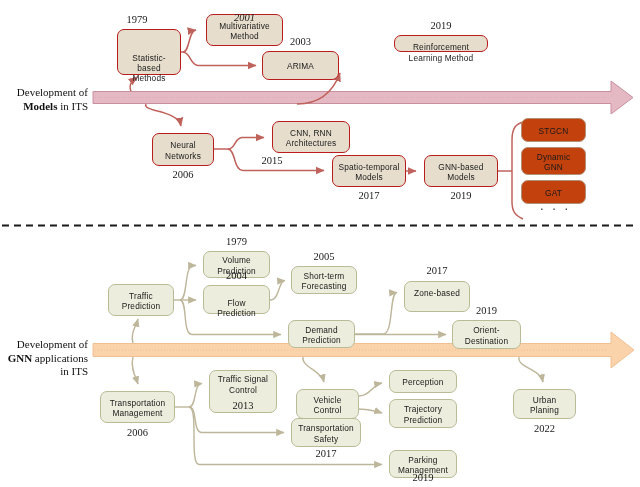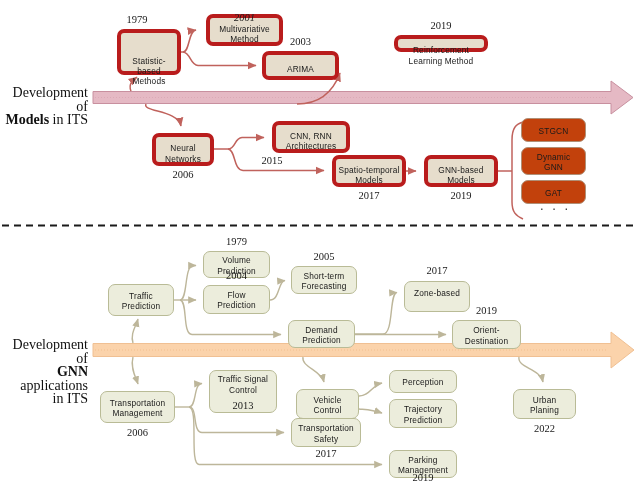--- a/index.html
+++ b/index.html
@@ -3,26 +3,26 @@
 <meta charset="utf-8">
 <style>
   html,body{margin:0;padding:0;background:#ffffff;}
   body{width:640px;height:487px;position:relative;overflow:hidden;
        font-family:"Liberation Sans",sans-serif;}
   #stage{position:absolute;left:0;top:0;width:640px;height:487px;}
   svg.layer{position:absolute;left:0;top:0;width:640px;height:487px;}
   .node{position:absolute;box-sizing:border-box;display:flex;align-items:center;
         justify-content:center;text-align:center;border-radius:7px;
         font-size:8.3px;line-height:10.2px;color:#1a1a1a;letter-spacing:.02em;}
-  .node.top{background:#e6ddcc;border:4px solid #b91c1c;}
+  .node.top{background:#e6ddcc;border:1px solid #b91c1c;}
   .node.plain{background:#c2410c;border:1px solid #b08f76;}
   .node.bot{background:#eceddc;border:1px solid #b9bb96;}
   .year{position:absolute;font-family:"Liberation Serif",serif;font-size:10.5px;
         color:#1a1a1a;text-align:center;white-space:nowrap;}
-  .axlabel{position:absolute;font-family:"Liberation Serif",serif;font-size:14px;
+  .axlabel{position:absolute;font-family:"Liberation Serif",serif;font-size:11px;
            color:#111;text-align:right;line-height:13.5px;}
   .axlabel b{font-weight:bold;}
   .dots{position:absolute;font-size:13px;color:#333;letter-spacing:2.5px;}
 </style>
 </head>
 <body>
 
 <div id="stage">
 
   <svg class="layer" viewBox="0 0 640 487">
@@ -129,21 +129,21 @@
       <div class="node top" style="left: 332px; top: 155px; width: 74px; height: 32px; display: block; padding-top: 5.8px;"><span>Spatio-temporal</span><br><span>Models</span></div>
       <div class="year" style="left: 332px; top: 190px; width: 74px;">2017</div>
       <div class="node top" style="left: 424px; top: 155px; width: 74px; height: 32px; display: block; padding-top: 5.8px;"><span>GNN-based</span><br><span>Models</span></div>
       <div class="year" style="left: 424px; top: 190px; width: 74px;">2019</div>
       <div class="node plain" style="left: 521px; top: 118px; width: 65px; height: 24px; display: block; padding-top: 6.9px;"><span>STGCN</span></div>
       <div class="node plain" style="left: 521px; top: 147px; width: 65px; height: 28px; display: block; padding-top: 3.8px;"><span>Dynamic</span><br><span>GNN</span></div>
       <div class="node plain" style="left: 521px; top: 180px; width: 65px; height: 24px; display: block; padding-top: 6.9px;"><span>GAT</span></div>
       <div class="node bot" style="left: 108px; top: 284px; width: 66px; height: 32px; display: block; padding-top: 5.8px;"><span>Traffic</span><br><span>Prediction</span></div>
       <div class="node bot" style="left: 203px; top: 251px; width: 67px; height: 27px; display: block; padding-top: 3.3px;"><span>Volume</span><br><span>Prediction</span></div>
       <div class="year" style="left: 203px; top: 236px; width: 67px;">1979</div>
-      <div class="node bot" style="left: 203px; top: 285px; width: 67px; height: 29px; display: block; padding-top: 4px;"><span>Flow</span><br><span>Prediction</span></div>
+      <div class="node bot" style="left: 203px; top: 285px; width: 67px; height: 29px; display: block; padding-top: 12px;"><span>Flow</span><br><span>Prediction</span></div>
       <div class="year" style="left: 203px; top: 270px; width: 67px;">2004</div>
       <div class="node bot" style="left: 291px; top: 266px; width: 66px; height: 28px; display: block; padding-top: 3.8px;"><span>Short-term</span><br><span>Forecasting</span></div>
       <div class="year" style="left: 291px; top: 251px; width: 66px;">2005</div>
       <div class="node bot" style="left: 404px; top: 281px; width: 66px; height: 31px; display: block; padding-top: 6.4px;"><span>Zone-based</span></div>
       <div class="year" style="left: 404px; top: 265px; width: 66px;">2017</div>
       <div class="node bot" style="left: 288px; top: 320px; width: 67px; height: 28px; display: block; padding-top: 3.8px;"><span>Demand</span><br><span>Prediction</span></div>
       <div class="node bot" style="left: 452px; top: 320px; width: 69px; height: 29px; display: block; padding-top: 4.3px;"><span>Orient-</span><br><span>Destination</span></div>
       <div class="year" style="left: 452px; top: 305px; width: 69px;">2019</div>
       <div class="node bot" style="left: 100px; top: 391px; width: 75px; height: 32px; display: block; padding-top: 5.8px;"><span>Transportation</span><br><span>Management</span></div>
       <div class="year" style="left: 100px; top: 427px; width: 75px;">2006</div>

